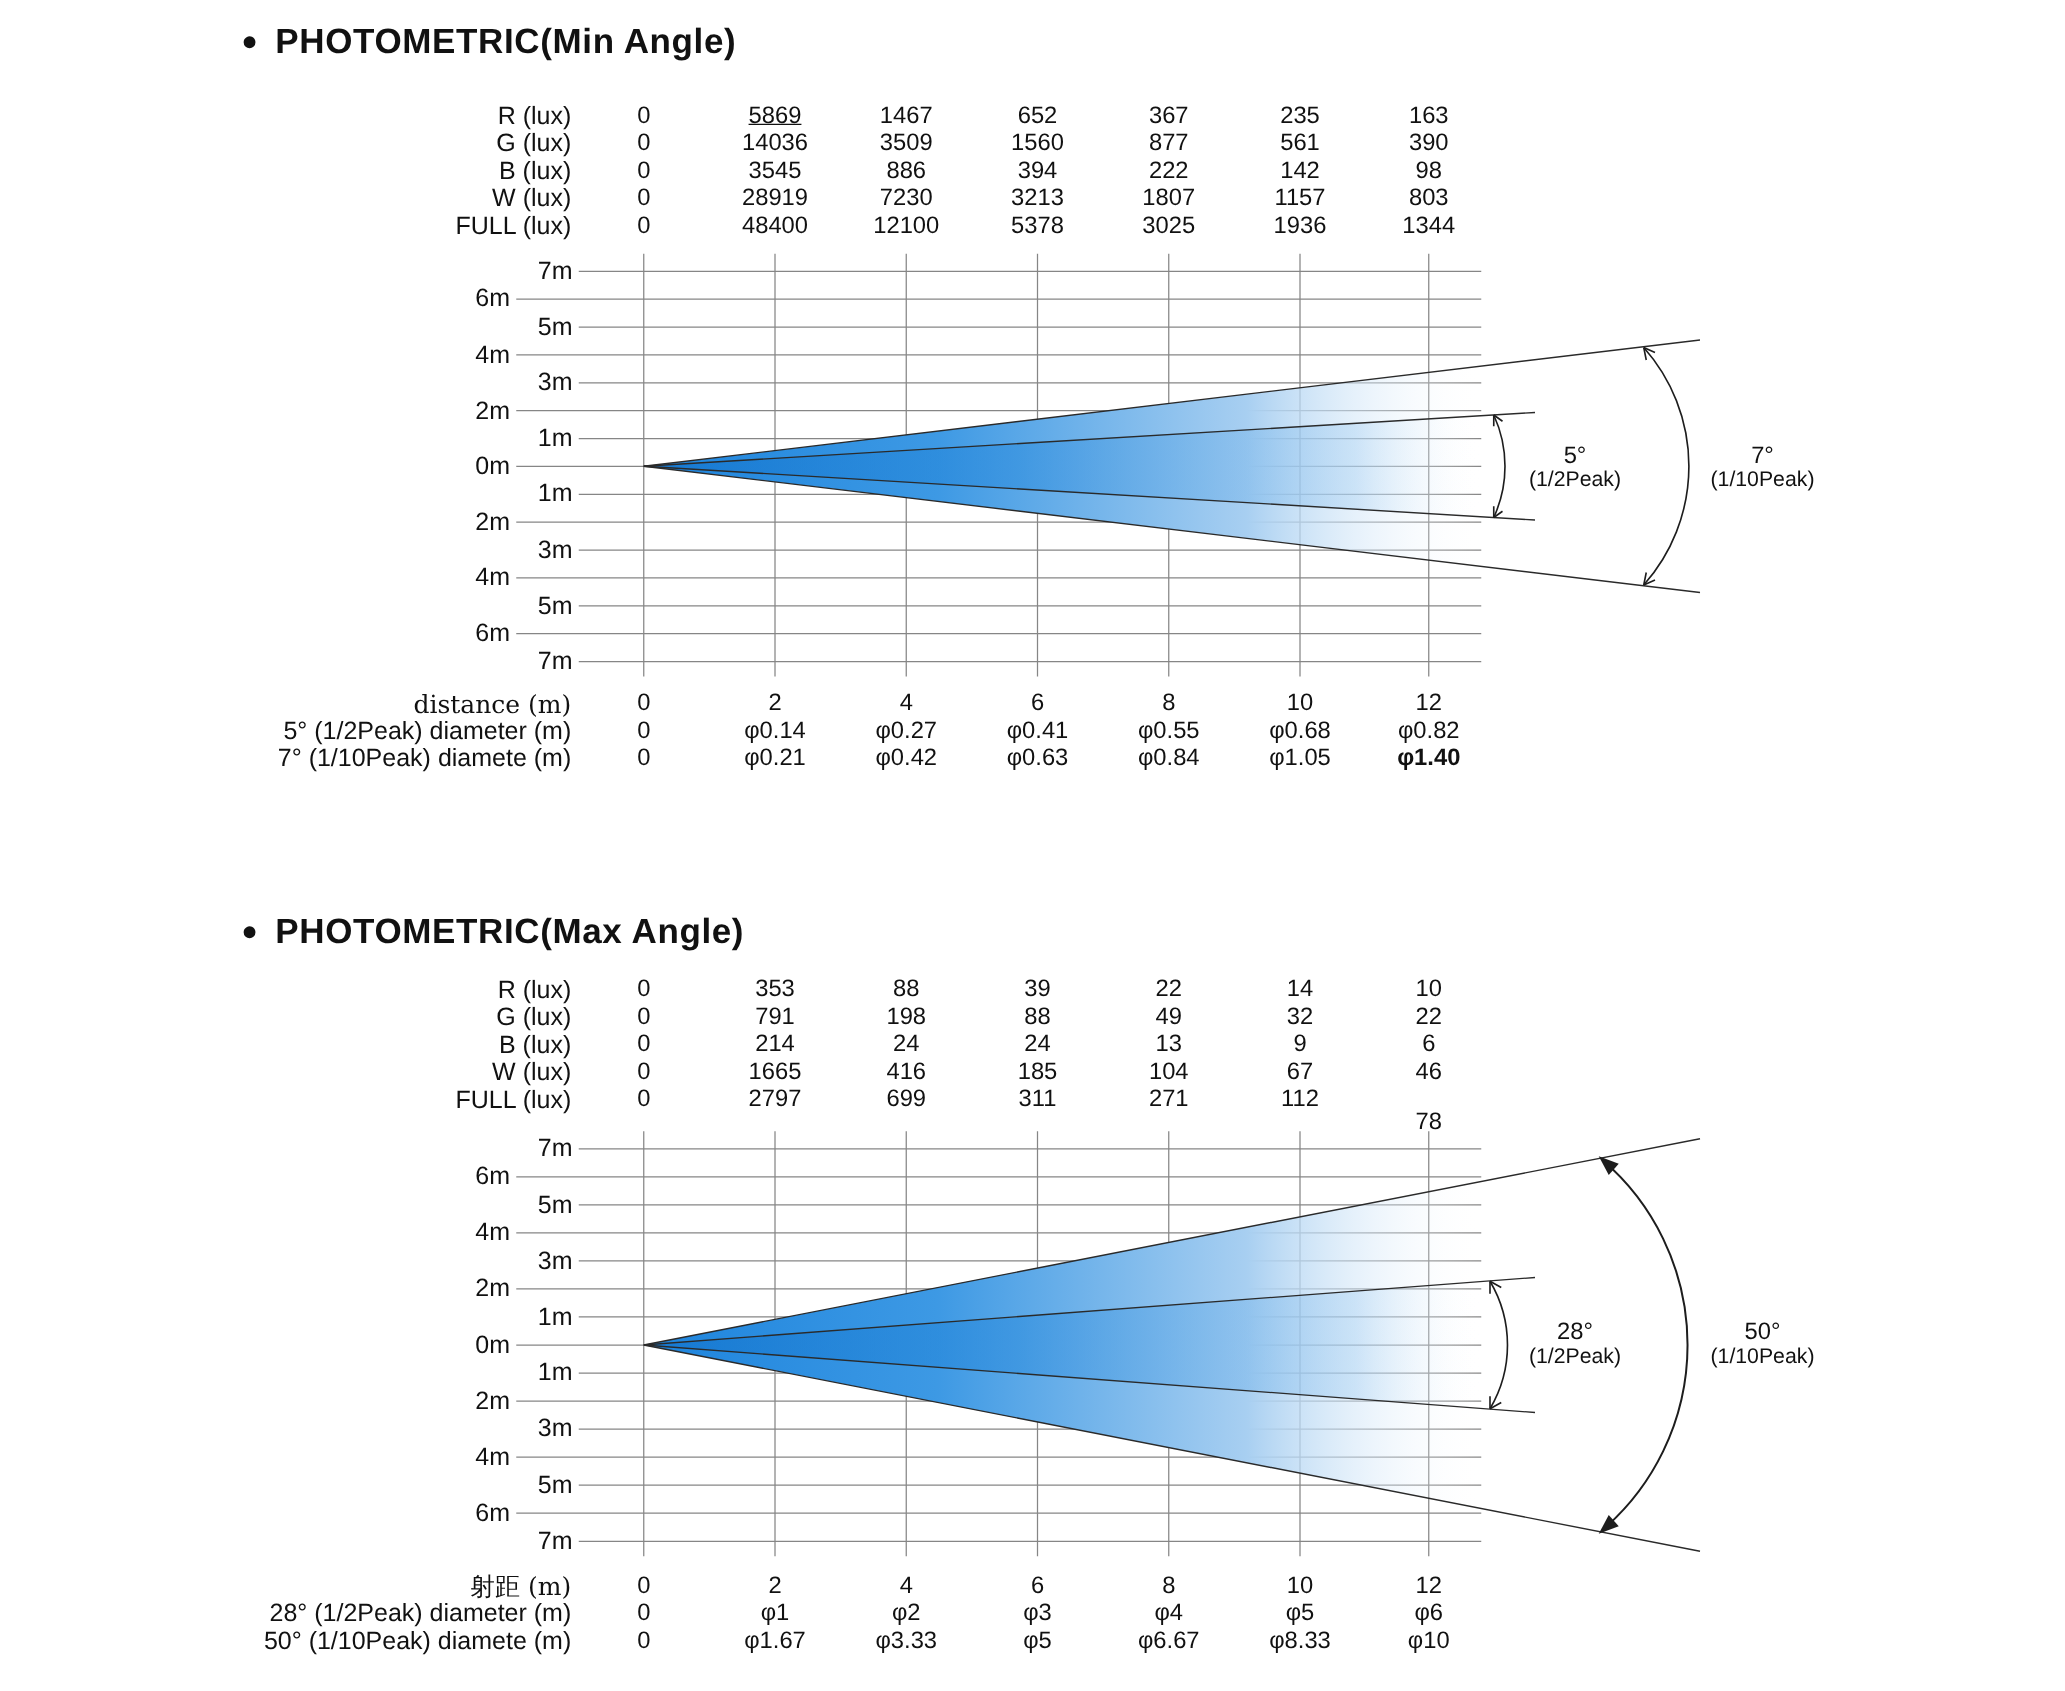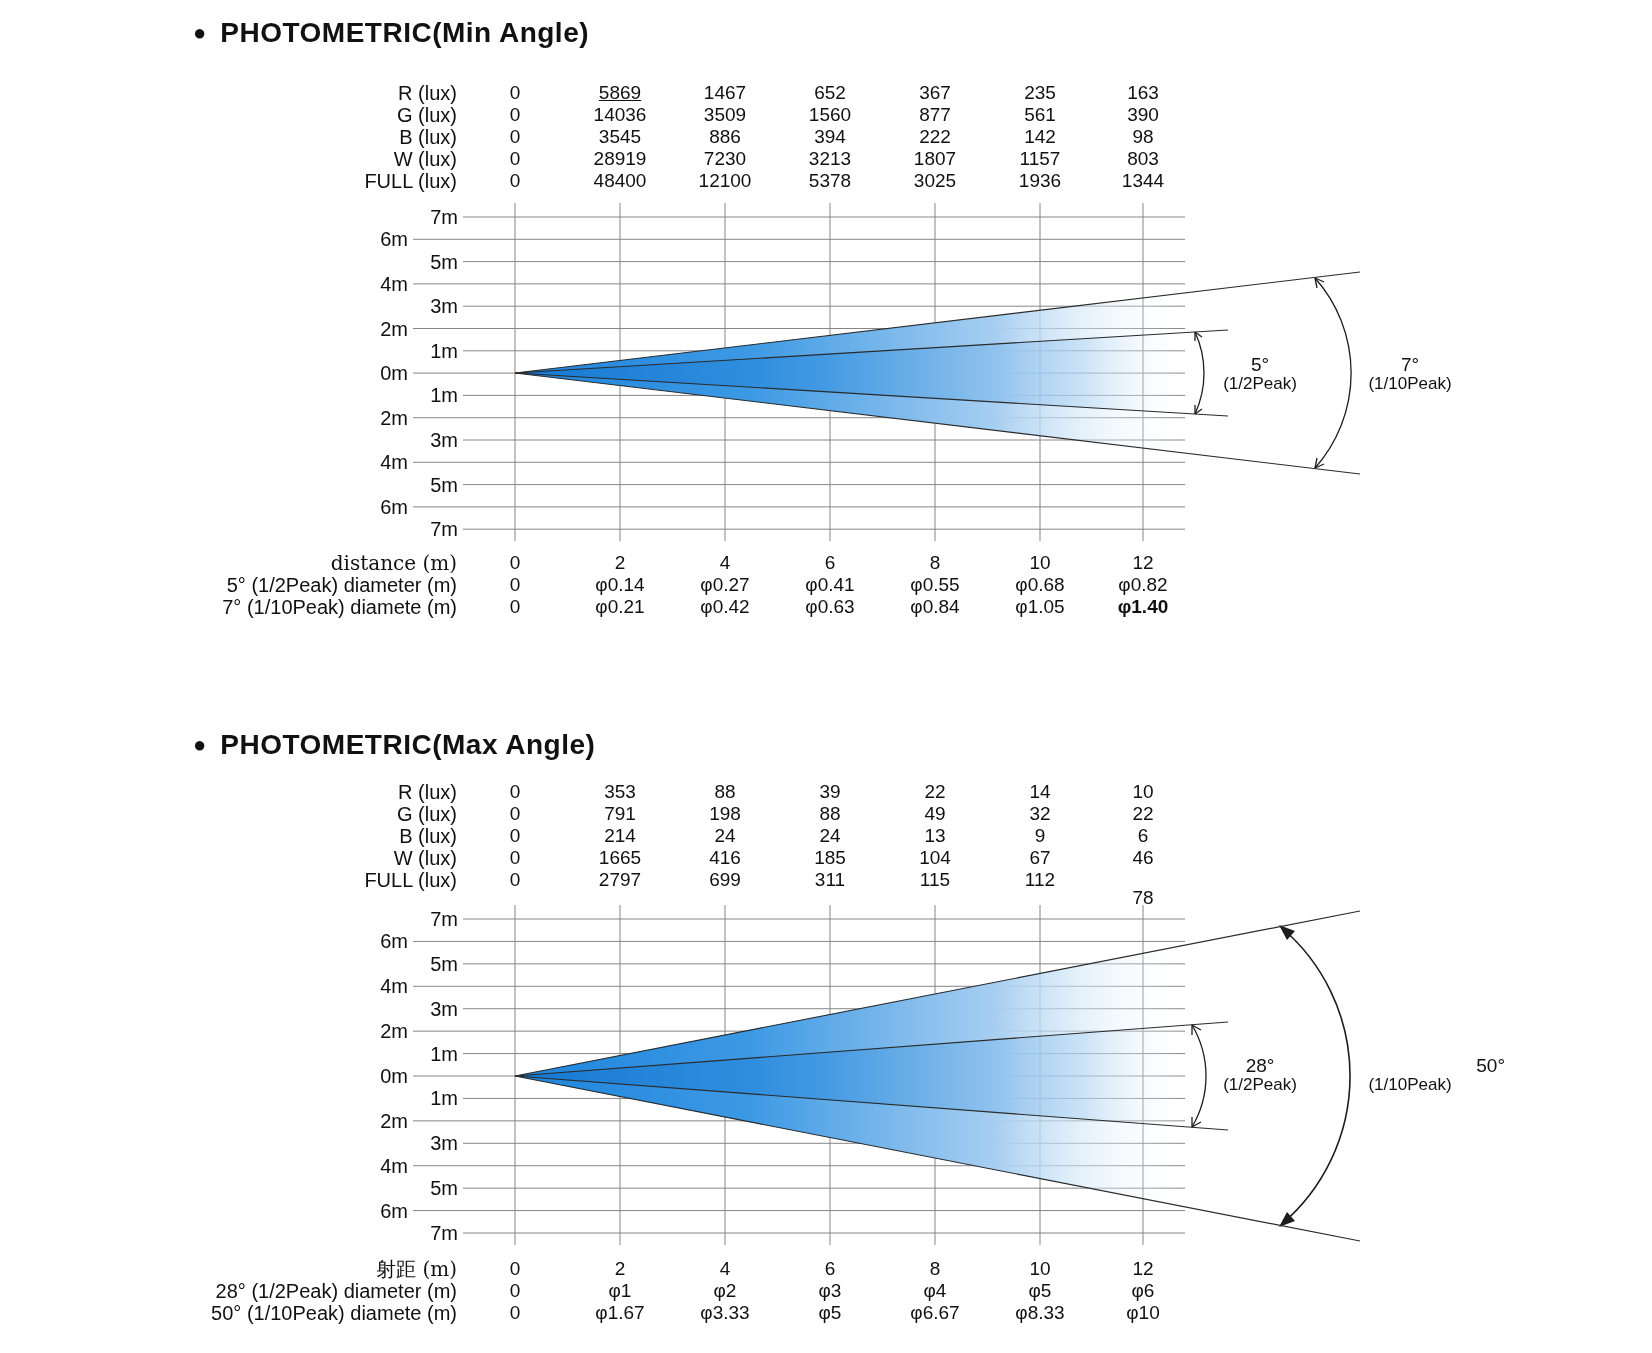--- a/index.html
+++ b/index.html
@@ -142,21 +142,21 @@
     <span class="txt">PHOTOMETRIC(Max Angle)</span>
   </div>
 
   <div class="anglelbl deg" style="left:1165px;top:355px;">5°</div>
   <div class="anglelbl peak" style="left:1165px;top:374px;">(1/2Peak)</div>
   <div class="anglelbl deg" style="left:1315px;top:355px;">7°</div>
   <div class="anglelbl peak" style="left:1315px;top:374px;">(1/10Peak)</div>
 
   <div class="anglelbl deg" style="left:1165px;top:1056px;">28°</div>
   <div class="anglelbl peak" style="left:1165px;top:1075px;">(1/2Peak)</div>
-  <div class="anglelbl deg" style="left:1315px;top:1056px;text-align:right;">50°</div>
+  <div class="anglelbl deg" style="left:1315px;top:1056px;">50°</div>
   <div class="anglelbl peak" style="left:1315px;top:1075px;">(1/10Peak)</div>
 
   <div id="lux1" class="abs">
       <div class="rowlabel" style="top: 82px;">R (lux)</div>
       <div class="cell" style="left: 463px; top: 82px;">0</div>
       <div class="cell" style="left: 568px; top: 82px; text-decoration: underline;">5869</div>
       <div class="cell" style="left: 673px; top: 82px;">1467</div>
       <div class="cell" style="left: 778px; top: 82px;">652</div>
       <div class="cell" style="left: 883px; top: 82px;">367</div>
       <div class="cell" style="left: 988px; top: 82px;">235</div>
@@ -269,21 +269,21 @@
       <div class="cell" style="left: 673px; top: 847px;">416</div>
       <div class="cell" style="left: 778px; top: 847px;">185</div>
       <div class="cell" style="left: 883px; top: 847px;">104</div>
       <div class="cell" style="left: 988px; top: 847px;">67</div>
       <div class="cell" style="left: 1091px; top: 847px;">46</div>
       <div class="rowlabel" style="top: 869px;">FULL (lux)</div>
       <div class="cell" style="left: 463px; top: 869px;">0</div>
       <div class="cell" style="left: 568px; top: 869px;">2797</div>
       <div class="cell" style="left: 673px; top: 869px;">699</div>
       <div class="cell" style="left: 778px; top: 869px;">311</div>
-      <div class="cell" style="left: 883px; top: 869px;">115</div>
+      <div class="cell" style="left: 883px; top: 869px;">271</div>
       <div class="cell" style="left: 988px; top: 869px;">112</div>
       <div class="cell" style="left: 1091px; top: 887px; text-align: center;">78</div>
     </div>
   <div id="axis2" class="abs">
       <div class="axislbl" style="left: 398px; top: 908px;">7m</div>
       <div class="axislbl" style="left: 348px; top: 930.43px;">6m</div>
       <div class="axislbl" style="left: 398px; top: 952.86px;">5m</div>
       <div class="axislbl" style="left: 348px; top: 975.29px;">4m</div>
       <div class="axislbl" style="left: 398px; top: 997.72px;">3m</div>
       <div class="axislbl" style="left: 348px; top: 1020.15px;">2m</div>

